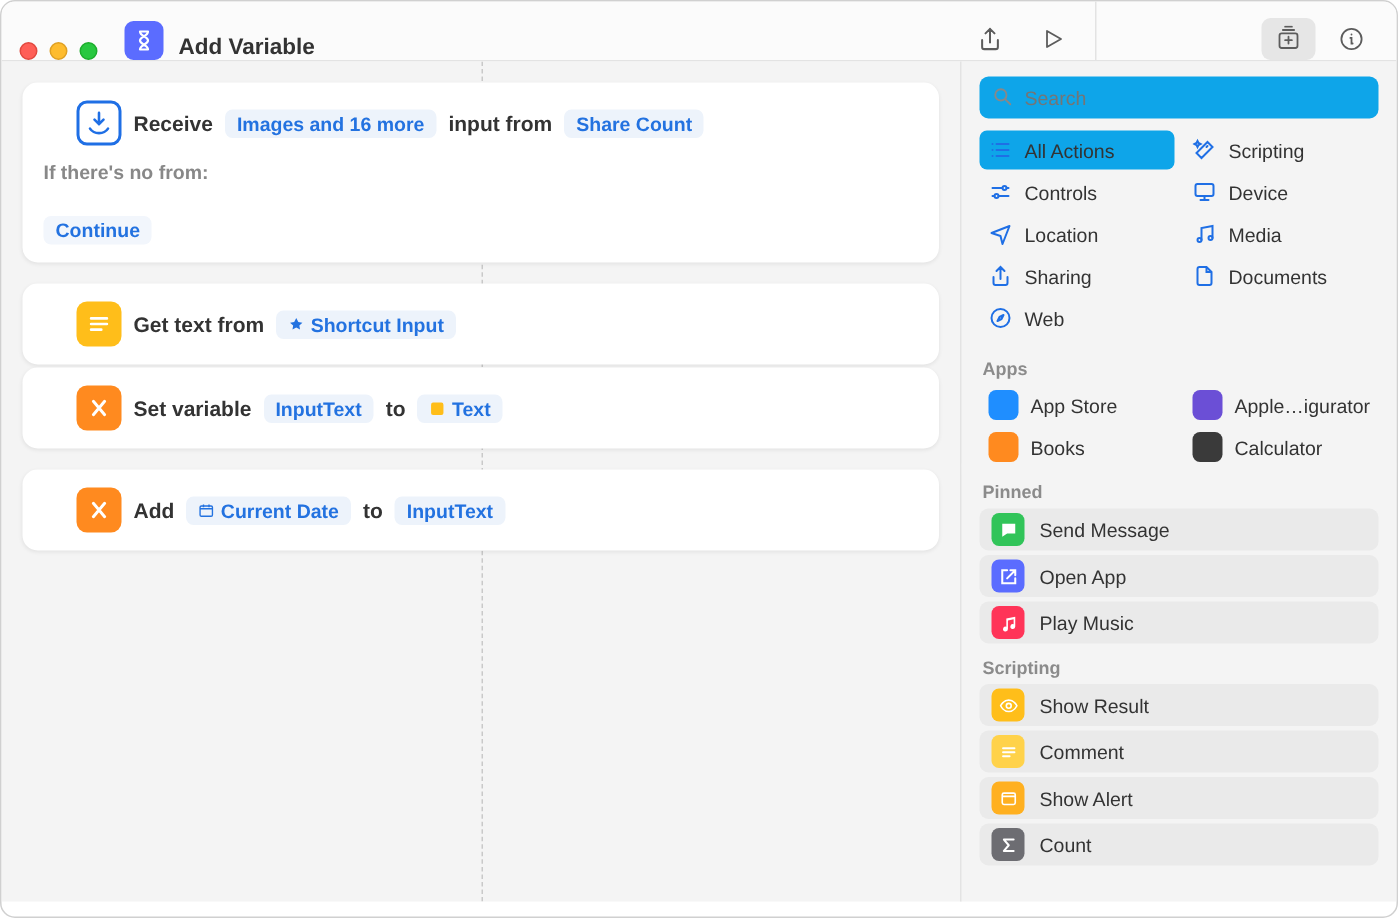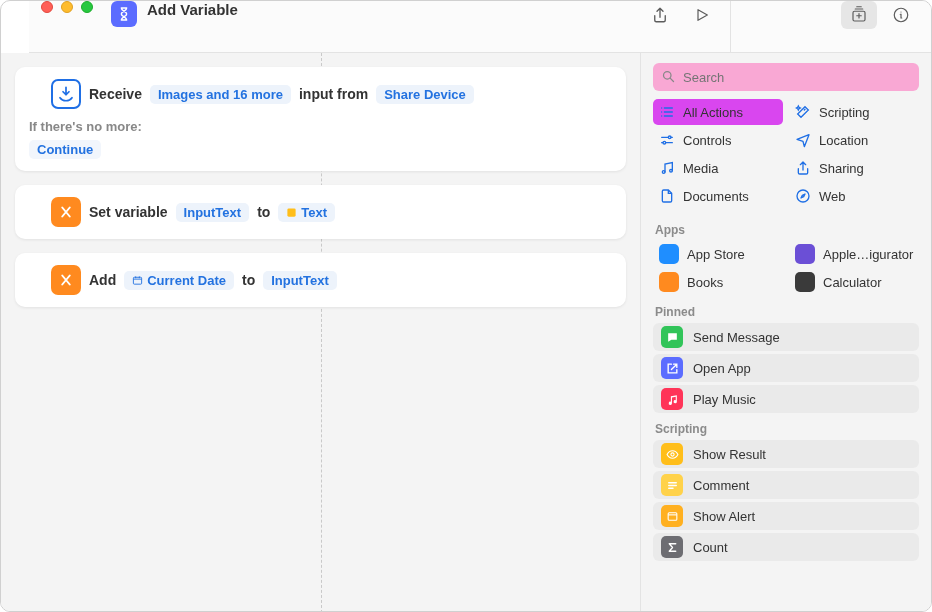--- a/index.html
+++ b/index.html
@@ -1,19 +1,19 @@
 <!DOCTYPE html>
 <html><head>
 <meta charset="utf-8">
 <style>
   * { box-sizing: border-box; margin: 0; padding: 0; font-family: -apple-system, "SF Pro Text", "Helvetica Neue", Arial, sans-serif; }
   body { background: #fff; width: 932px; height: 612px; overflow: hidden; border-radius: 10px; border: 1px solid #d0d0d0; position: relative; }
   
   
-  .titlebar { height: 52px; display: flex; align-items: flex-start; padding: 0 12px; border-bottom: 1px solid #e3e3e3; background: #fbfbfb; margin-left: 28px; }
+  .titlebar { height: 40px; display: flex; align-items: flex-end; padding: 0 12px; border-bottom: 1px solid #e3e3e3; background: #fbfbfb; }
   .traffic { display: flex; gap: 8px; margin-right: 18px; }
   .traffic span { width: 12px; height: 12px; border-radius: 50%; display: inline-block; }
   .tl-close { background: #ff5f57; border: 0.5px solid #e1493f; }
   .tl-min { background: #febc2e; border: 0.5px solid #dfa023; }
   .tl-max { background: #28c840; border: 0.5px solid #1dad2c; }
   .app-icon { width: 26px; height: 26px; border-radius: 6px; background: #5b6cff; display: flex; align-items: center; justify-content: center; margin-right: 10px; }
   .app-icon svg { width: 16px; height: 16px; }
   .title-text { font-size: 15px; font-weight: 600; color: #333; flex: 1; }
   .title-actions { display: flex; gap: 6px; align-items: center; margin-right: 10px; }
   .title-btn { width: 36px; height: 28px; border-radius: 6px; display: flex; align-items: center; justify-content: center; color: #5c5c5c; }
@@ -33,32 +33,32 @@
   .card-icon { width: 30px; height: 30px; border-radius: 7px; display: flex; align-items: center; justify-content: center; flex-shrink: 0; }
   .card-icon svg { width: 18px; height: 18px; }
   .ci-blue { background: transparent; color: #1f6fe5; border: 2px solid #1f6fe5; }
   .ci-yellow { background: #ffbe1a; color: #fff; }
   .ci-orange { background: #ff8a1f; color: #fff; }
   
   .token { background: #edf3fb; color: #2372e0; border-radius: 5px; padding: 2px 8px; font-size: 13px; font-weight: 600; display:inline-flex; align-items:center; gap:4px;}
   .token.light { background: #f2f6fc; }
   .token svg { width: 11px; height: 11px; }
   .card-subrow { margin-top: 10px; font-size: 13px; color: #888; font-weight: 600; }
-  .card-subrow .token { margin-top: 6px; display: inline-block; }
+  .card-subrow .token { margin-top: 22px; display: inline-block; }
   
   
   .sidebar { width: 291px; border-left: 1px solid #e3e3e3; background: #f4f4f4; display: flex; flex-direction: column; overflow: hidden; }
   .search-wrap { padding: 10px 12px 8px; }
   .search { position: relative; }
-  .search input { width: 100%; height: 28px; border-radius: 6px; border: none; background: #f9a8d4; padding: 0 10px 0 30px; font-size: 13px; color: #333; outline: none; }
+  .search input { width: 100%; height: 28px; border-radius: 6px; border: none; background: #0ea5e9; padding: 0 10px 0 30px; font-size: 13px; color: #333; outline: none; }
   .search svg { position: absolute; left: 8px; top: 6px; width: 15px; height: 15px; color: #888; }
   
   .cat-grid { display: grid; grid-template-columns: 1fr 1fr; gap: 2px 6px; padding: 0 12px 8px; }
   .cat { display: flex; align-items: center; gap: 8px; height: 26px; padding: 0 6px; border-radius: 5px; font-size: 13px; color: #333; }
-  .cat.selected { background: #d946ef; }
+  .cat.selected { background: #0ea5e9; }
   .cat svg, .cat .ic { width: 16px; height: 16px; color: #1f6fe5; flex-shrink:0; }
   
   .section-label { font-size: 12px; font-weight: 600; color: #8b8b8b; padding: 6px 14px 4px; }
   
   .app-grid { display: grid; grid-template-columns: 1fr 1fr; gap: 2px 6px; padding: 0 12px 4px; }
   .app-item { display: flex; align-items: center; gap: 8px; height: 26px; padding: 0 6px; border-radius: 5px; font-size: 13px; color: #333; overflow:hidden; white-space:nowrap; }
   .app-ic { width: 20px; height: 20px; border-radius: 5px; flex-shrink:0; }
   
   .list-col { padding: 0 12px; text-align: right; }
   .list-item { display: flex; align-items: center; gap: 10px; height: 28px; background: #eaeaea; border-radius: 6px; margin-bottom: 3px; padding: 0 8px; font-size: 13px; color: #333; }
@@ -122,28 +122,44 @@
     <div class="card">
       <div class="card-row">
         <div class="card-icon ci-blue">
           <svg viewBox="0 0 24 24" fill="none" stroke="currentColor" stroke-width="2.3">
               <path d="M12 3v10m0 0l-4-4m4 4l4-4M4 17c2 3 6 4 8 4s6-1 8-4" stroke-linecap="round" stroke-linejoin="round"></path>
             </svg>
         </div>
         <span>Receive</span>
         <span class="token">Images and 16 more</span>
         <span>input from</span>
-        <span class="token">Share Device</span>
+        <span class="token">Share Count</span>
       </div>
       <div class="card-subrow">
-        <span>If there's no more:</span><br>
+        <span>If there's no from:</span><br>
         <span class="token light">Continue</span>
       </div>
     </div>
 
+    <div class="card tight">
+      <div class="card-row">
+        <div class="card-icon ci-yellow">
+          <svg viewBox="0 0 24 24" fill="none" stroke="currentColor" stroke-width="2.4">
+              <path d="M5 7h14M5 12h14M5 17h9" stroke-linecap="round"></path>
+            </svg>
+        </div>
+        <span>Get text from</span>
+        <span class="token">
+          <svg viewBox="0 0 24 24" fill="currentColor">
+              <path d="M12 2l3 6 6 1-4.5 4 1 6-5.5-3-5.5 3 1-6L3 9l6-1z"></path>
+            </svg>
+          <span>Shortcut Input</span>
+        </span>
+      </div>
+    </div>
 
     <div class="card">
       <div class="card-row">
         <div class="card-icon ci-orange">
           <svg viewBox="0 0 24 24" fill="none" stroke="currentColor" stroke-width="2.6">
               <path d="M7 6l10 12M17 6L7 18" stroke-linecap="round"></path>
             </svg>
         </div>
         <span>Set variable</span>
         <span class="token">InputText</span>
@@ -205,20 +221,27 @@
         <div class="cat">
           <span class="ic"><svg viewBox="0 0 24 24" fill="none" stroke="currentColor" stroke-width="2">
               <path d="M4 8h10m4 0h2M4 16h2m4 0h10" stroke-linecap="round"></path>
               <circle cx="16" cy="8" r="2"></circle>
               <circle cx="8" cy="16" r="2"></circle>
             </svg></span>
           <span>Controls</span>
         </div>
         <div class="cat">
           <span class="ic"><svg viewBox="0 0 24 24" fill="none" stroke="currentColor" stroke-width="2">
+              <rect x="3" y="4" width="18" height="12" rx="2"></rect>
+              <path d="M8 20h8M12 16v4" stroke-linecap="round"></path>
+            </svg></span>
+          <span>Device</span>
+        </div>
+        <div class="cat">
+          <span class="ic"><svg viewBox="0 0 24 24" fill="none" stroke="currentColor" stroke-width="2">
               <path d="M3 11l18-7-7 18-2-8z" stroke-linejoin="round"></path>
             </svg></span>
           <span>Location</span>
         </div>
         <div class="cat">
           <span class="ic"><svg viewBox="0 0 24 24" fill="none" stroke="currentColor" stroke-width="2">
               <path d="M9 18V6l11-2v12" stroke-linecap="round"></path>
               <circle cx="7" cy="18" r="2"></circle>
               <circle cx="18" cy="16" r="2"></circle>
             </svg></span>

